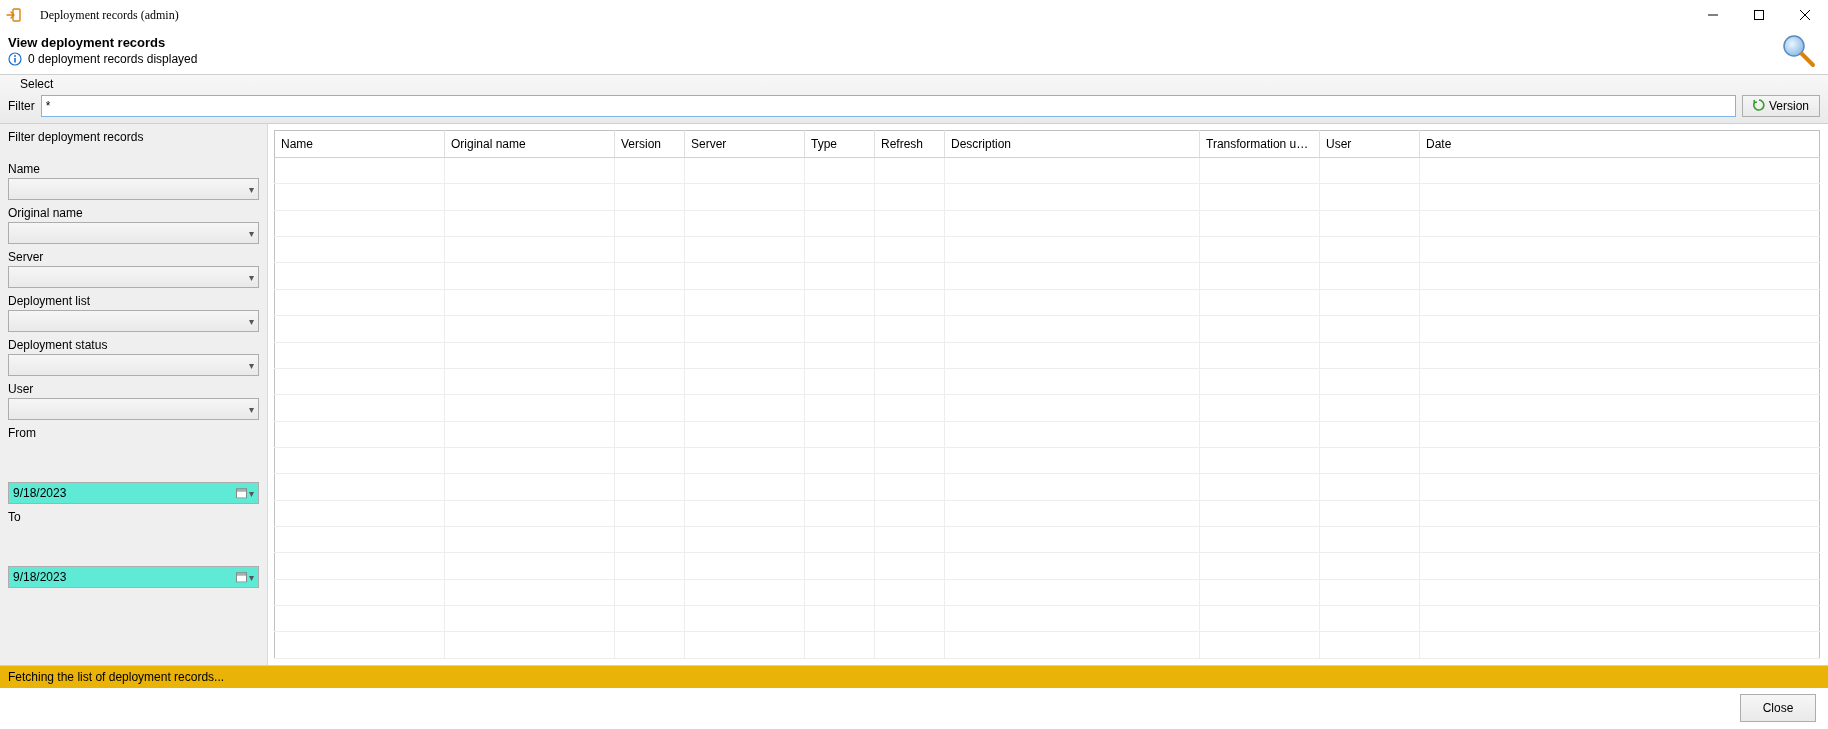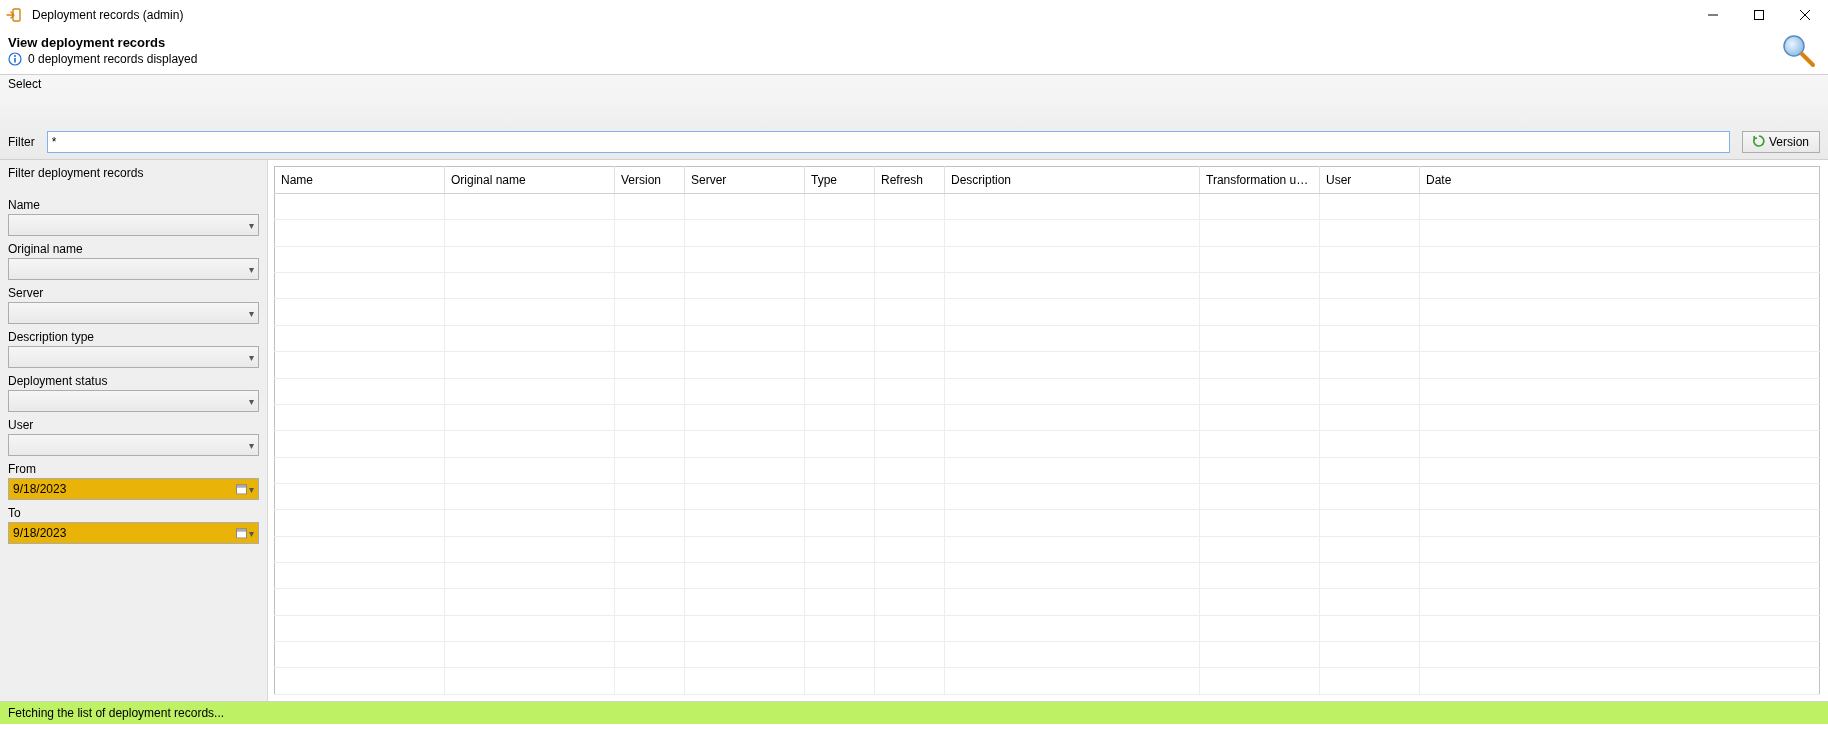--- a/index.html
+++ b/index.html
@@ -14,21 +14,21 @@
 
   
   .titlebar {
     height: 30px;
     display: flex;
     align-items: center;
     justify-content: space-between;
     padding: 0 0 0 6px;
     background: #fff;
   }
-  .titlebar-left { display: flex; align-items: center; gap: 10px; font-size: 12px; }
+  .titlebar-left { display: flex; align-items: center; gap: 18px; font-size: 12px; font-family: Liberation Serif, serif; }
   .titlebar-icon svg { display:block; }
   .winbtns { display: flex; height: 100%; }
   .winbtn {
     width: 46px; height: 100%;
     display: flex; align-items: center; justify-content: center;
     font-family: "Segoe MDL2 Assets", sans-serif;
     font-size: 10px;
     cursor: default;
   }
 
@@ -42,25 +42,24 @@
   .header-sub { display:flex; align-items:center; gap:6px; font-size:12px; }
   .info-icon { width:14px; height:14px; flex:none; }
   .search-icon { width:36px; height:36px; flex:none; margin-right:4px; }
 
   
   .filterbar {
     border-top: 1px solid #d0d0d0;
     border-bottom: 1px solid #d0d0d0;
     background: linear-gradient(#f7f7f7, #eaeaea);
   }
-  .filterbar-label { padding: 2px 8px 0 8px; font-size:12px; }
+  .filterbar-label { padding: 2px 8px 0 8px; font-size:12px;margin-left:12px; }
   .filterbar-row {
-    display:flex; align-items:center; gap:12px;
+    display:flex; align-items:center; gap:6px;
     padding: 4px 8px 6px 8px;
-    margin-top: 36px;
   }
   .filterbar-row label { font-size:12px; }
   .filter-input {
     flex: 1;
     height: 22px;
     border: 1px solid #7eb4ea;
     padding: 1px 4px;
     font-size: 12px;
     outline: none;
     background:#fff;
@@ -96,21 +95,21 @@
     padding: 0 18px 0 4px;
     font-size:12px;
     position:relative;
     display:flex; align-items:center;
   }
   .combo .chev, .dateinput .dd {
     position:absolute; right:4px; top:50%; transform:translateY(-50%);
     font-size:10px; color:#555;
     display:flex; align-items:center; gap:2px;
   }
-  .dateinput { background:#eab308; }
+  .dateinput { background:#5eead4;margin-top:40px; }
   .side-buttons { display:flex; gap:8px; margin-top:8px; }
   .side-btn {
     flex:1; height:24px;
     border:1px solid #adadad;
     background: linear-gradient(#f6f6f6,#e9e9e9);
     display:flex; align-items:center; justify-content:center;
     font-size:12px; cursor:default;
   }
 
   
@@ -137,21 +136,21 @@
     height:20px;
     padding:0 6px;
   }
   .grid thead th:last-child, .grid tbody td:last-child { border-right:none; }
 
   
   .status-line {
     border-top:1px solid #d0d0d0;
     padding: 4px 8px;
     font-size:12px;
-    background:#bef264;
+    background:#eab308;
   }
   .footer {
     display:flex; justify-content:flex-end;
     padding: 6px 12px 10px 12px;
     background:#fff;
   }
   .close-btn {
     min-width:76px; height:28px;
     border:1px solid #adadad;
     background: linear-gradient(#f6f6f6,#e9e9e9);
@@ -252,21 +251,21 @@
       <span></span>
       <span class="chev">▾</span>
     </div>
 
     <div class="field-label">Server</div>
     <div class="combo">
       <span></span>
       <span class="chev">▾</span>
     </div>
 
-    <div class="field-label">Description type</div>
+    <div class="field-label">Deployment list</div>
     <div class="combo">
       <span></span>
       <span class="chev">▾</span>
     </div>
 
     <div class="field-label">Deployment status</div>
     <div class="combo">
       <span></span>
       <span class="chev">▾</span>
     </div>

